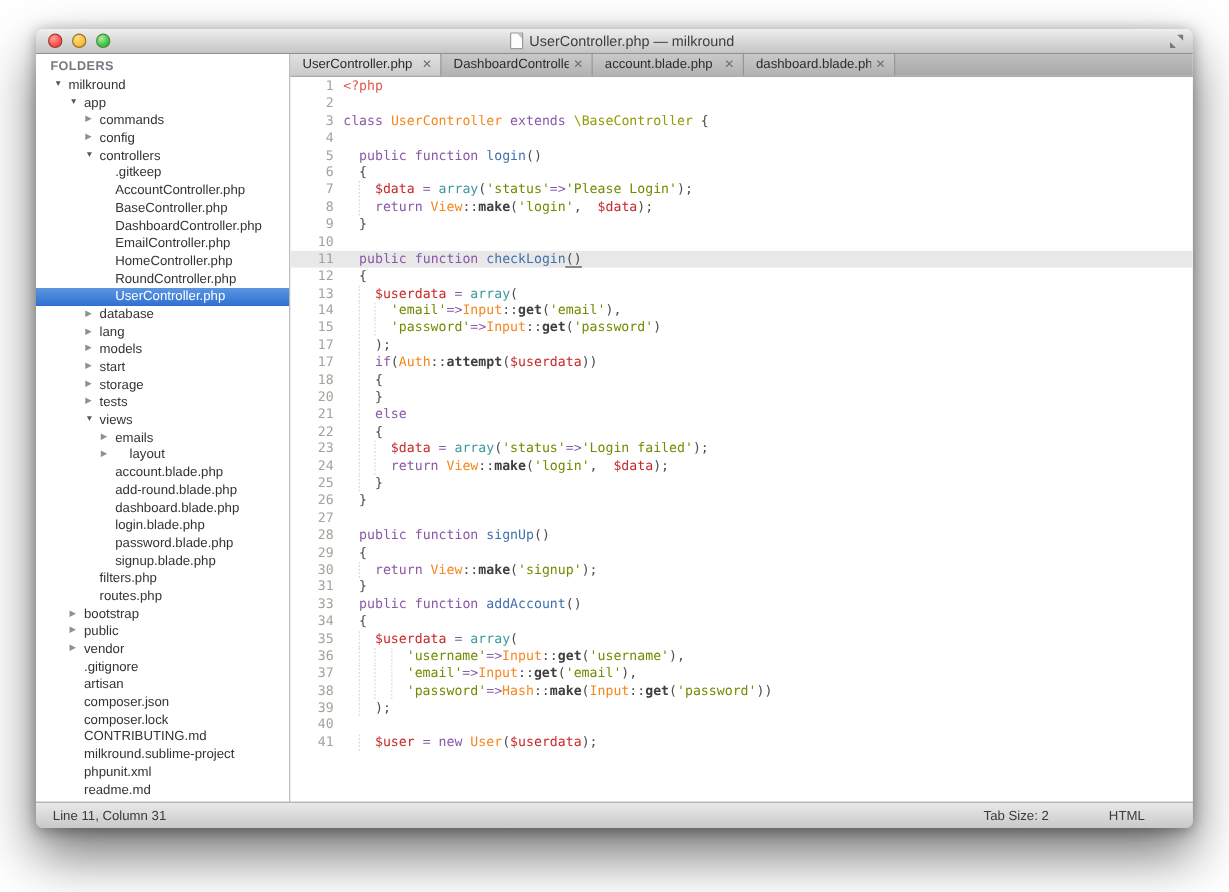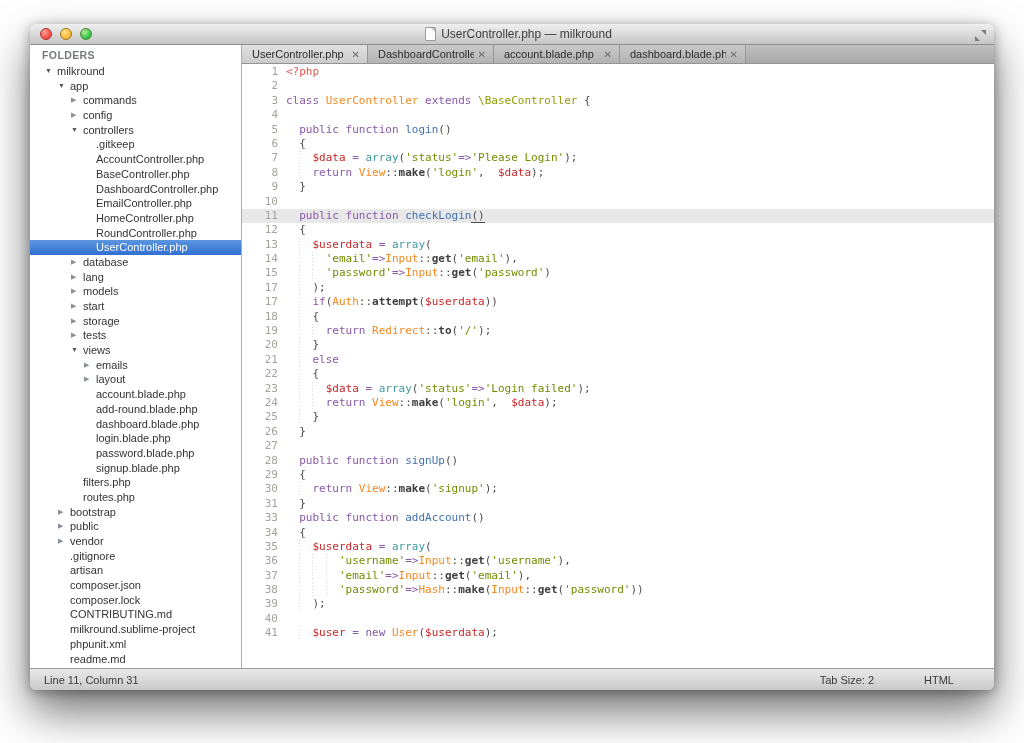--- a/index.html
+++ b/index.html
@@ -179,21 +179,21 @@
             <span>tests</span>
           </div>
           <div class="trow" style="padding-left: 40px;">
             <span class="tri open">▼</span>
             <span>views</span>
           </div>
           <div class="trow" style="padding-left: 53px;">
             <span class="tri closed">▶</span>
             <span>emails</span>
           </div>
-          <div class="trow" style="padding-left: 53px;">
+          <div class="trow" style="padding-left: 53px; gap: 12px;">
             <span class="tri closed">▶</span>
             <span>layout</span>
           </div>
           <div class="trow" style="padding-left: 53px;">
             <span class="spc"></span>
             <span>account.blade.php</span>
           </div>
           <div class="trow" style="padding-left: 53px;">
             <span class="spc"></span>
             <span>add-round.blade.php</span>
@@ -300,21 +300,20 @@
           <div class="code-line"><span class="gutter">9</span><span class="lc"><span class="gi"></span><span class="t-d">}</span></span></div>
           <div class="code-line"><span class="gutter">10</span><span class="lc"></span></div>
           <div class="code-line current"><span class="gutter">11</span><span class="lc"><span class="gi"></span><span class="t-k">public</span><span class="t-d"> </span><span class="t-k">function</span><span class="t-d"> </span><span class="t-fn">checkLogin</span><span class="t-u">()</span></span></div>
           <div class="code-line"><span class="gutter">12</span><span class="lc"><span class="gi"></span><span class="t-d">{</span></span></div>
           <div class="code-line"><span class="gutter">13</span><span class="lc"><span class="gi"></span><span class="gi b"></span><span class="t-v">$userdata</span><span class="t-d"> </span><span class="t-k">=</span><span class="t-d"> </span><span class="t-aq">array</span><span class="t-d">(</span></span></div>
           <div class="code-line"><span class="gutter">14</span><span class="lc"><span class="gi"></span><span class="gi b"></span><span class="gi b"></span><span class="t-str">'email'</span><span class="t-k">=&gt;</span><span class="t-cls">Input</span><span class="t-d">::</span><span class="t-m">get</span><span class="t-d">(</span><span class="t-str">'email'</span><span class="t-d">),</span></span></div>
           <div class="code-line"><span class="gutter">15</span><span class="lc"><span class="gi"></span><span class="gi b"></span><span class="gi b"></span><span class="t-str">'password'</span><span class="t-k">=&gt;</span><span class="t-cls">Input</span><span class="t-d">::</span><span class="t-m">get</span><span class="t-d">(</span><span class="t-str">'password'</span><span class="t-d">)</span></span></div>
           <div class="code-line"><span class="gutter">17</span><span class="lc"><span class="gi"></span><span class="gi b"></span><span class="t-d">);</span></span></div>
           <div class="code-line"><span class="gutter">17</span><span class="lc"><span class="gi"></span><span class="gi b"></span><span class="t-k">if</span><span class="t-d">(</span><span class="t-cls">Auth</span><span class="t-d">::</span><span class="t-m">attempt</span><span class="t-d">(</span><span class="t-v">$userdata</span><span class="t-d">))</span></span></div>
           <div class="code-line"><span class="gutter">18</span><span class="lc"><span class="gi"></span><span class="gi b"></span><span class="t-d">{</span></span></div>
-          <div class="code-line"><span class="gutter">19</span><span class="lc"><span class="gi"></span><span class="gi b"></span><span class="gi b"></span><span class="t-k">return</span><span class="t-d"> </span><span class="t-cls">Redirect</span><span class="t-d">::</span><span class="t-m">to</span><span class="t-d">(</span><span class="t-str">'/'</span><span class="t-d">);</span></span></div>
           <div class="code-line"><span class="gutter">20</span><span class="lc"><span class="gi"></span><span class="gi b"></span><span class="t-d">}</span></span></div>
           <div class="code-line"><span class="gutter">21</span><span class="lc"><span class="gi"></span><span class="gi b"></span><span class="t-k">else</span></span></div>
           <div class="code-line"><span class="gutter">22</span><span class="lc"><span class="gi"></span><span class="gi b"></span><span class="t-d">{</span></span></div>
           <div class="code-line"><span class="gutter">23</span><span class="lc"><span class="gi"></span><span class="gi b"></span><span class="gi b"></span><span class="t-v">$data</span><span class="t-d"> </span><span class="t-k">=</span><span class="t-d"> </span><span class="t-aq">array</span><span class="t-d">(</span><span class="t-str">'status'</span><span class="t-k">=&gt;</span><span class="t-str">'Login failed'</span><span class="t-d">);</span></span></div>
           <div class="code-line"><span class="gutter">24</span><span class="lc"><span class="gi"></span><span class="gi b"></span><span class="gi b"></span><span class="t-k">return</span><span class="t-d"> </span><span class="t-cls">View</span><span class="t-d">::</span><span class="t-m">make</span><span class="t-d">(</span><span class="t-str">'login'</span><span class="t-d">,  </span><span class="t-v">$data</span><span class="t-d">);</span></span></div>
           <div class="code-line"><span class="gutter">25</span><span class="lc"><span class="gi"></span><span class="gi b"></span><span class="t-d">}</span></span></div>
           <div class="code-line"><span class="gutter">26</span><span class="lc"><span class="gi"></span><span class="t-d">}</span></span></div>
           <div class="code-line"><span class="gutter">27</span><span class="lc"></span></div>
           <div class="code-line"><span class="gutter">28</span><span class="lc"><span class="gi"></span><span class="t-k">public</span><span class="t-d"> </span><span class="t-k">function</span><span class="t-d"> </span><span class="t-fn">signUp</span><span class="t-d">()</span></span></div>
           <div class="code-line"><span class="gutter">29</span><span class="lc"><span class="gi"></span><span class="t-d">{</span></span></div>

